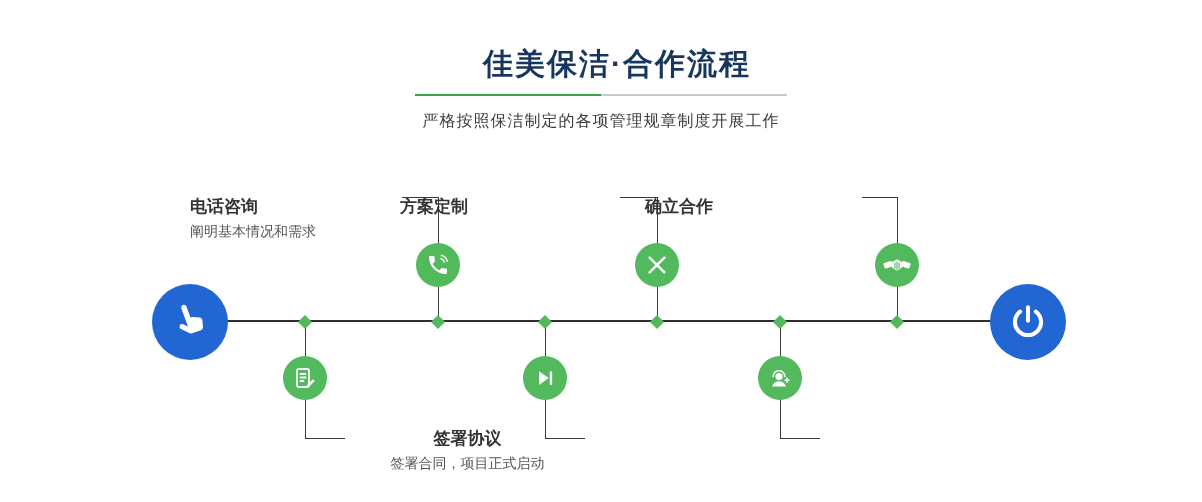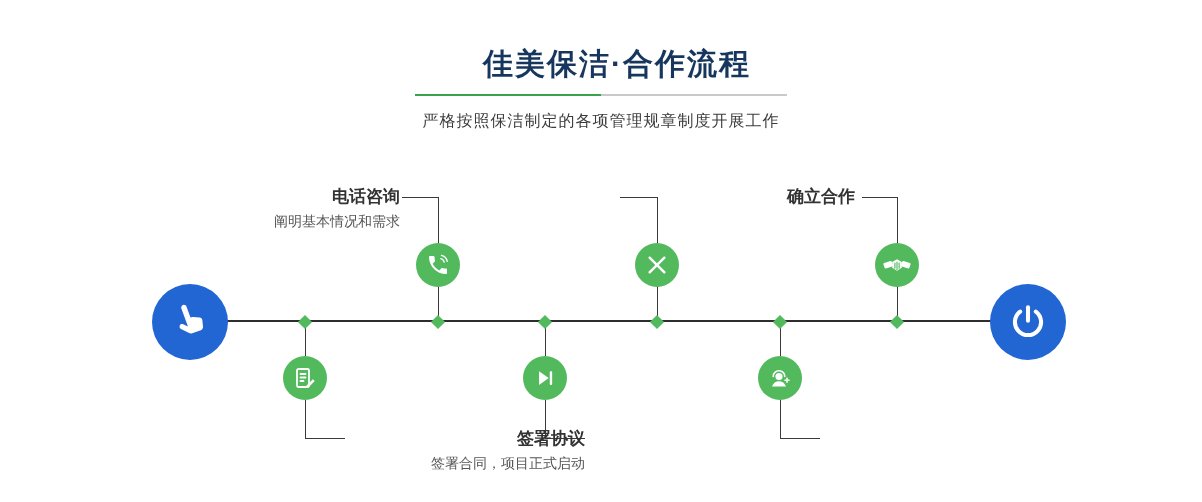--- a/index.html
+++ b/index.html
@@ -88,25 +88,25 @@
   .gb1{left:283px;top:356px}
   .gb2{left:523px;top:356px}
   .gb3{left:758px;top:356px}
 
   .blue-node{width:76px;height:76px;background:var(--accent-blue);}
   .start-node{left:152px;top:284px}
   .end-node{left:990px;top:284px}
 
   
   .step-label{position:absolute;z-index:2;}
-  .top-label{text-align:right;width:210px;}
+  .top-label{text-align:left;width:210px;margin-top:10px;}
   .t1{left:190px;top:186px}
   .t2{left:400px;top:186px}
   .t3{left:645px;top:186px}
-  .bottom-label{text-align:right;width:235px;}
+  .bottom-label{text-align:center;width:235px;}
   .b1{left:350px;top:428px}
   .b2{left:590px;top:428px}
   .b3{left:826px;top:428px}
   .step-title{font-size:17px;font-weight:bold;color:#333;line-height:22px;margin-bottom:4px;}
   .step-desc{font-size:14px;color:#555;line-height:18px;}
 </style>
 </head>
 <body>
 
 <div class="canvas">
@@ -220,20 +220,21 @@
         <line x1="17" y1="14.2" x2="21" y2="14.2"></line>
       </g>
     </svg>
   </div>
 
   <div class="step-label top-label t1">
     <div class="step-title">电话咨询</div>
     <div class="step-desc">阐明基本情况和需求</div>
   </div>
   <div class="step-label top-label t2">
+    <div class="step-title">方案定制</div>
   </div>
   <div class="step-label top-label t3">
     <div class="step-title">确立合作</div>
   </div>
 
   <div class="step-label bottom-label b1">
     <div class="step-title">签署协议</div>
     <div class="step-desc">签署合同，项目正式启动</div>
   </div>
 

